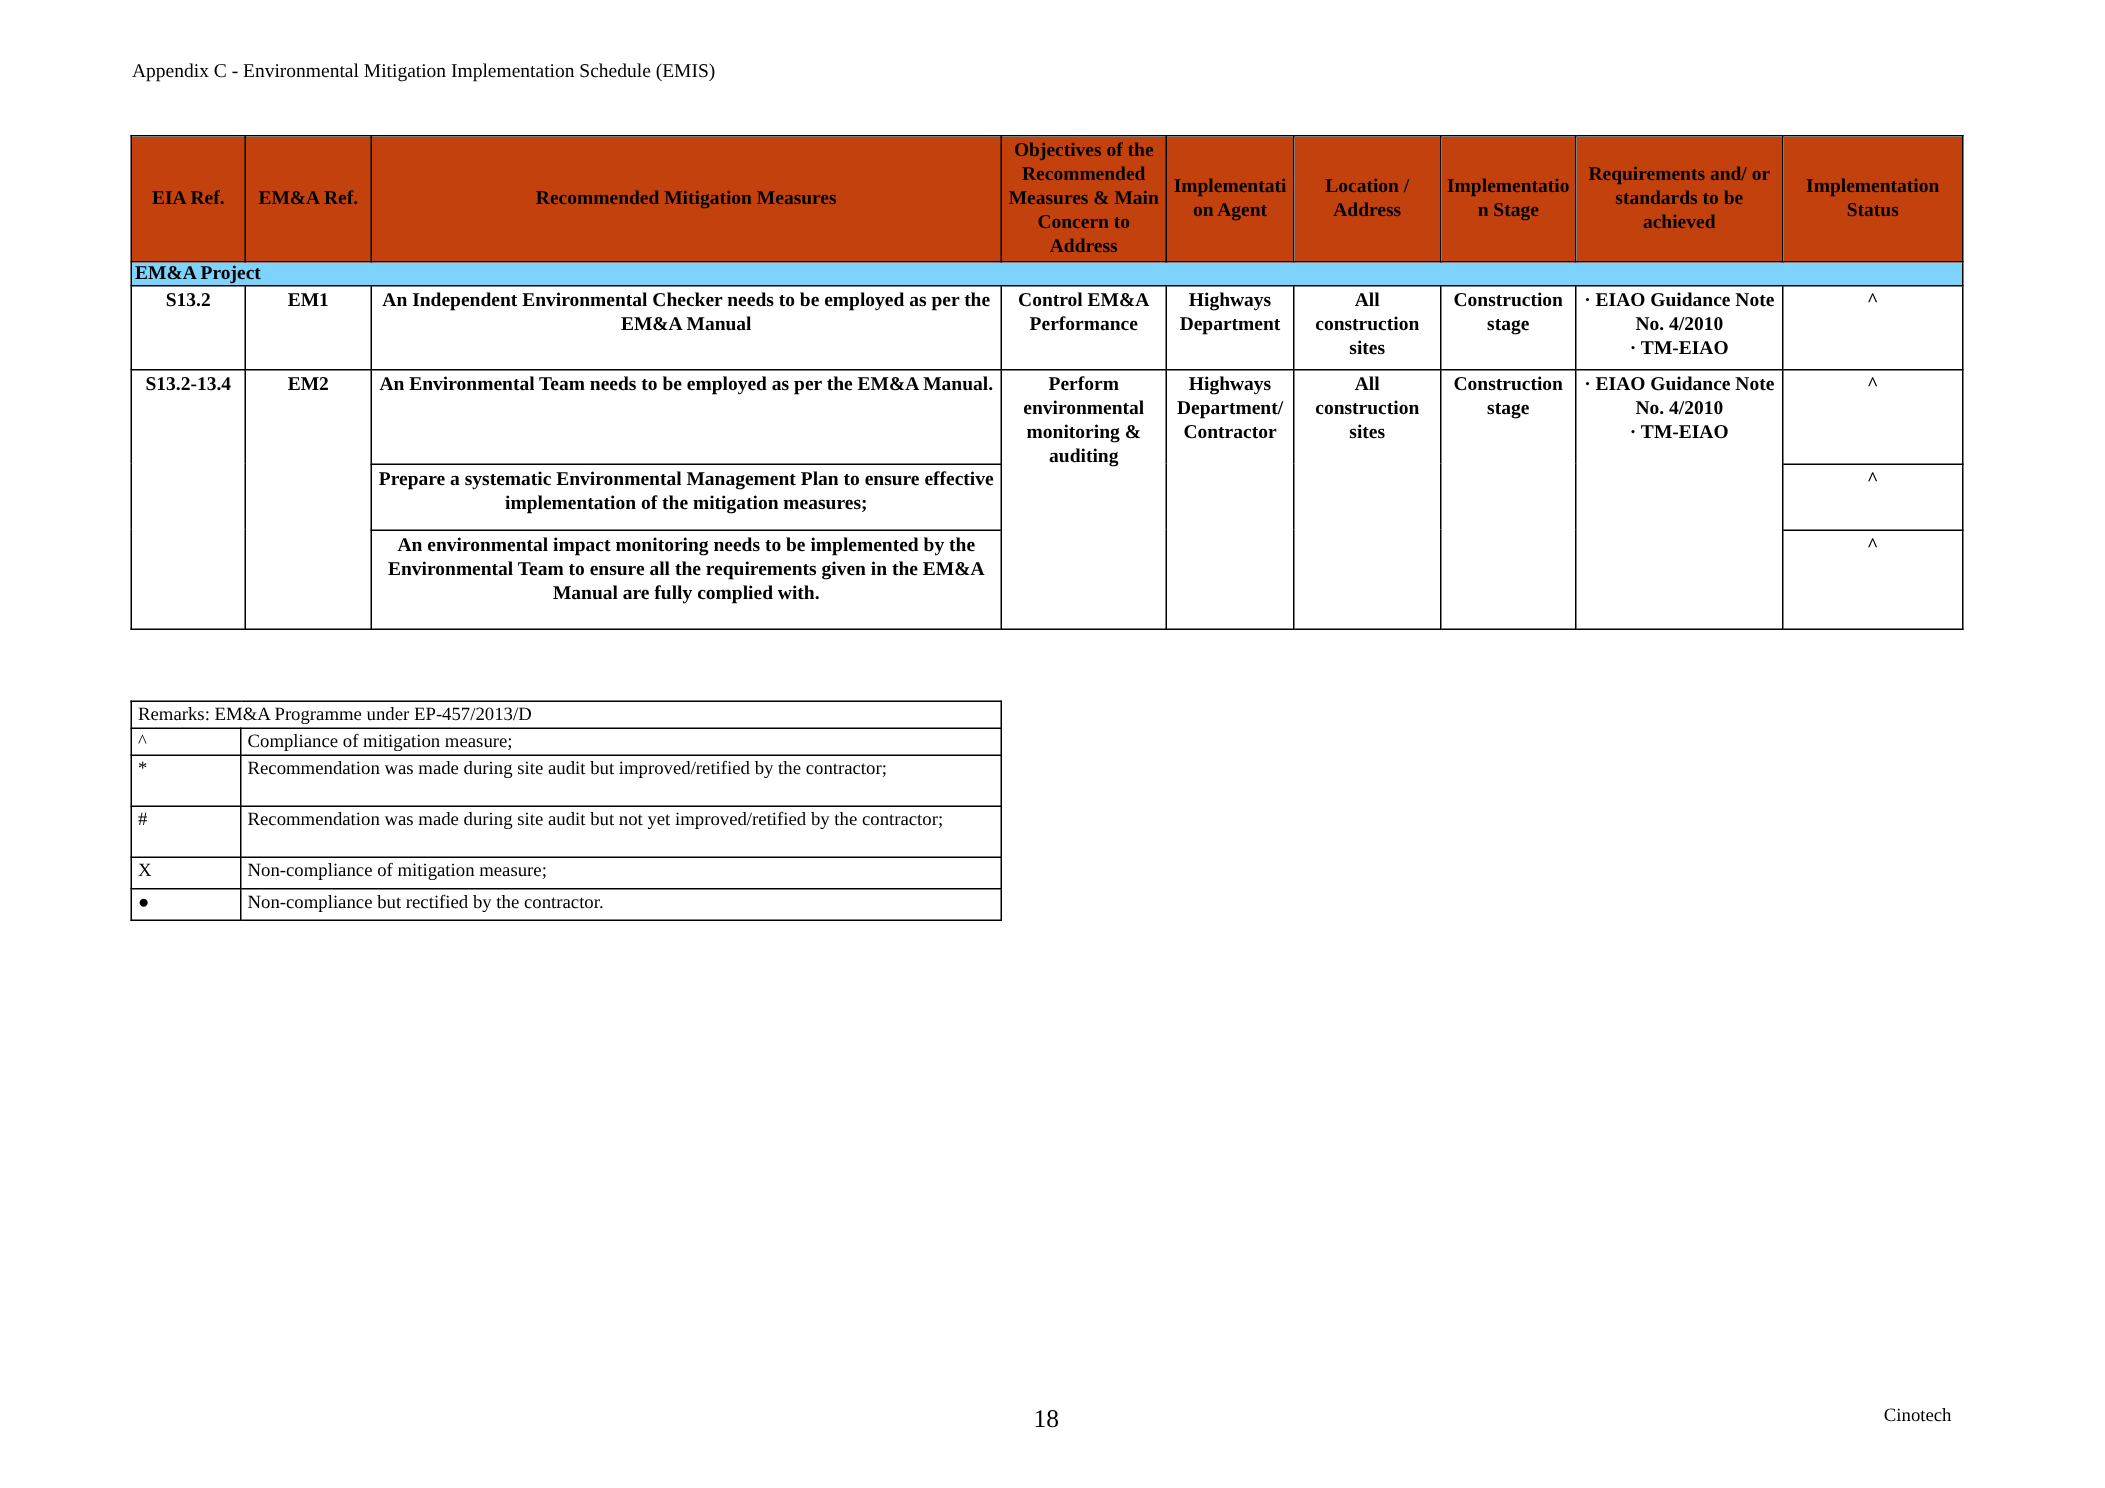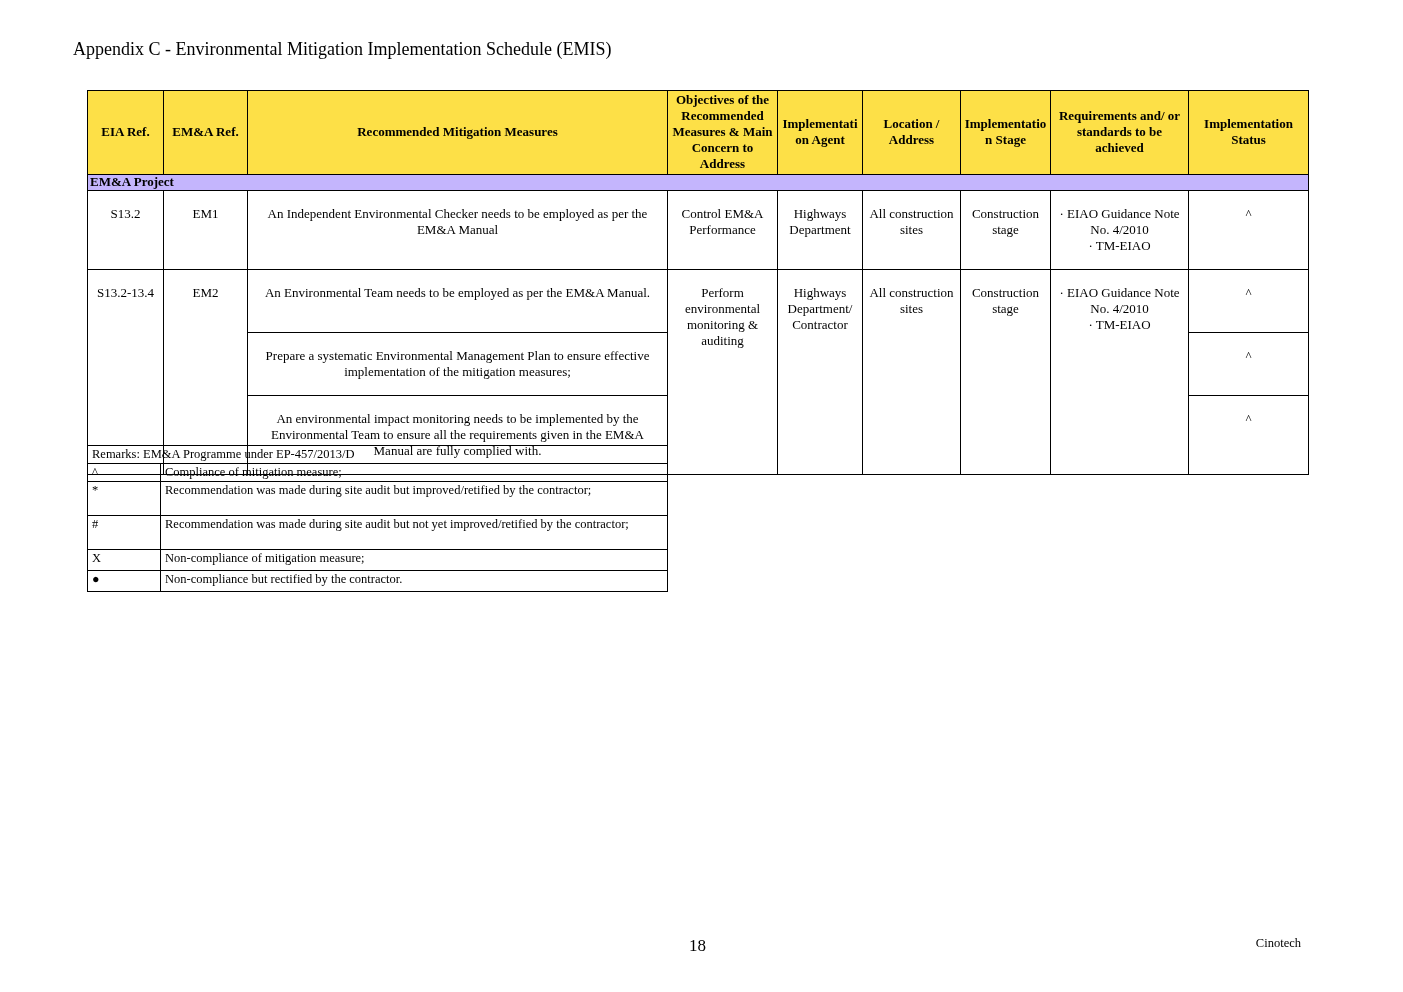--- a/index.html
+++ b/index.html
@@ -14,65 +14,66 @@
   }
   .page {
     position: relative;
     width: 1403px;
     height: 992px;
     background: #ffffff;
     overflow: hidden;
   }
   .doc-title {
     position: absolute;
-    left: 73px;
+    left: 88px;
     top: 39px;
-    font-size: 18px;
+    font-size: 13px;
   }
   
   table.main-table {
     position: absolute;
     left: 87px;
     top: 90px;
     width: 1221px;
     border-collapse: collapse;
     table-layout: fixed;
   }
   table.main-table th,
   table.main-table td {
     border: 1px solid #000000;
     font-size: 13px;
     line-height: 1.24;
     vertical-align: top;
-    padding: 15px 4px;
+    padding: 1px 4px;
     white-space: pre-line;
     overflow: hidden;
+    font-weight: bold;
   }
   table.main-table th {
-    background: #fde047;
+    background: #c2410c;
     font-weight: bold;
     text-align: center;
     vertical-align: middle;
     padding: 1px 2px;
   }
   td.c { text-align: center; }
   td.l { text-align: center; }
   tr.section-row td {
-    background: #c4b5fd;
+    background: #7dd3fc;
     font-weight: bold;
     text-align: left;
     padding: 0 2px;
     line-height: 1.1;
     white-space: normal;
   }
   
   table.remarks-table {
     position: absolute;
     left: 87px;
-    top: 445px;
+    top: 467px;
     width: 580px;
     border-collapse: collapse;
     table-layout: fixed;
     border-radius: 17px;
   }
   table.remarks-table td {
     border: 1px solid #000000;
     font-size: 12.5px;
     line-height: 1.3;
     vertical-align: top;

